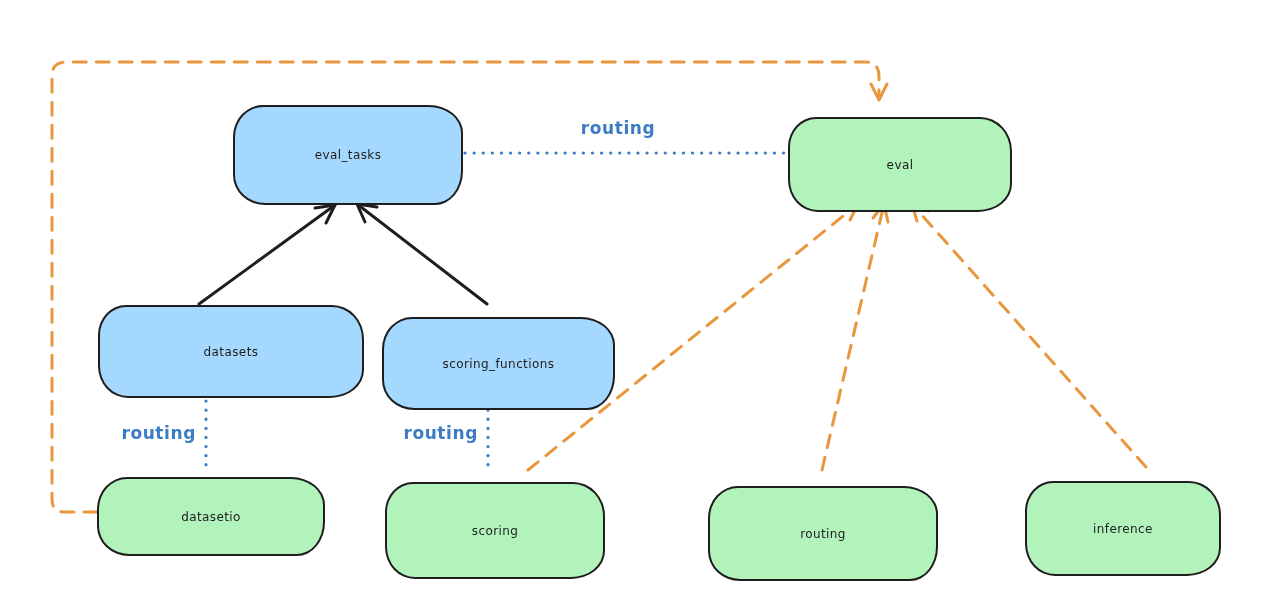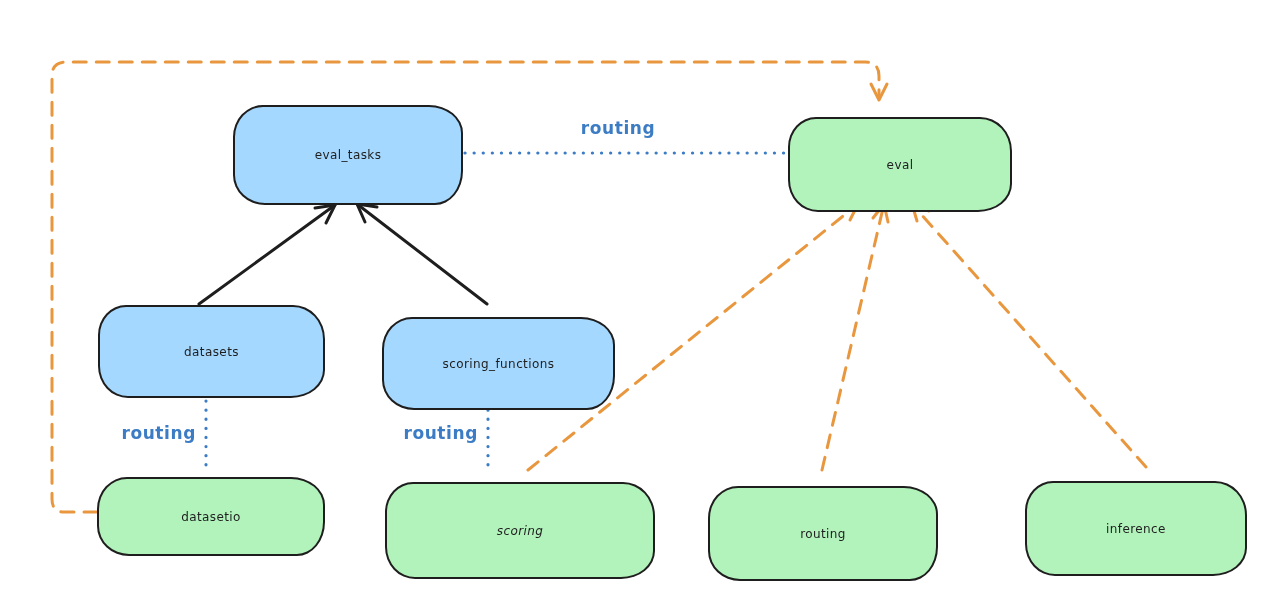--- a/index.html
+++ b/index.html
@@ -33,26 +33,26 @@
     letter-spacing: 0.4px;
     box-sizing: border-box;
   }
   .node.blue  { background: #a5d8ff; }
   .node.green { background: #b2f2bb; margin-top: 14px; }
   .r1 { border-radius: 30px 34px 28px 32px / 32px 28px 34px 30px; }
   .r2 { border-radius: 28px 32px 34px 30px / 30px 34px 28px 32px; }
 
   #n-eval_tasks        { left: 233px; top: 105px; width: 230px; height: 100px; }
   #n-eval              { left: 788px; top: 103px; width: 224px; height:  95px; }
-  #n-datasets          { left:  98px; top: 305px; width: 227px; height:  93px; }
+  #n-datasets          { left:  98px; top: 305px; width: 266px; height:  93px; }
   #n-scoring_functions { left: 382px; top: 305px; width: 233px; height:  93px; margin-top: 12px; }
   #n-datasetio         { left:  97px; top: 463px; width: 228px; height:  79px; }
-  #n-scoring           { left: 385px; top: 468px; width: 270px; height:  97px; font-style: italic; }
+  #n-scoring           { left: 385px; top: 468px; width: 220px; height:  97px; }
   #n-agents            { left: 708px; top: 472px; width: 230px; height:  95px; }
-  #n-inference         { left: 1025px; top: 467px; width: 222px; height:  95px; }
+  #n-inference         { left: 1025px; top: 467px; width: 196px; height:  95px; }
 
   .edge-label {
     position: absolute;
     color: #3b7cc4;
     font-weight: bold;
     font-size: 17px;
     letter-spacing: 0.6px;
     white-space: nowrap;
   }
   #lbl-routing-top  { left: 618px; top: 118px; transform: translateX(-50%); }

